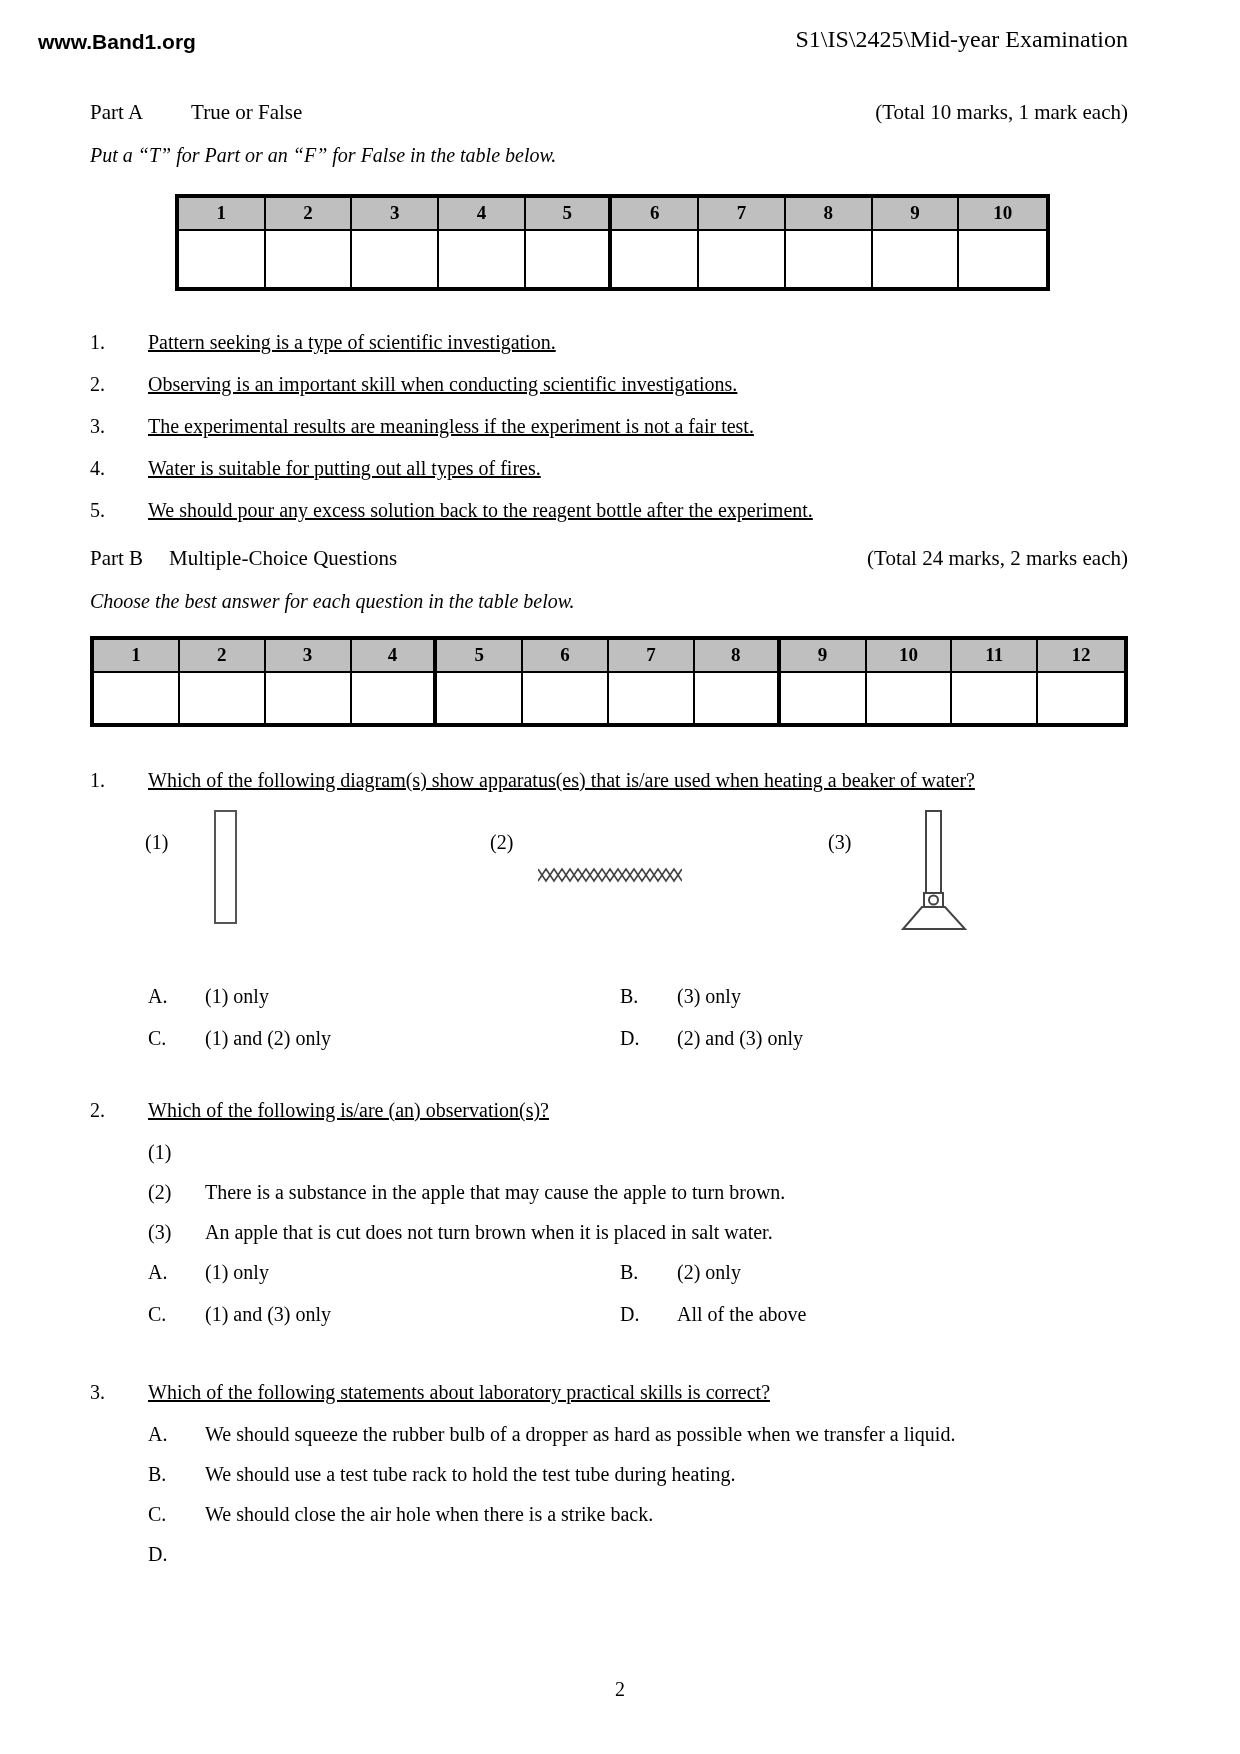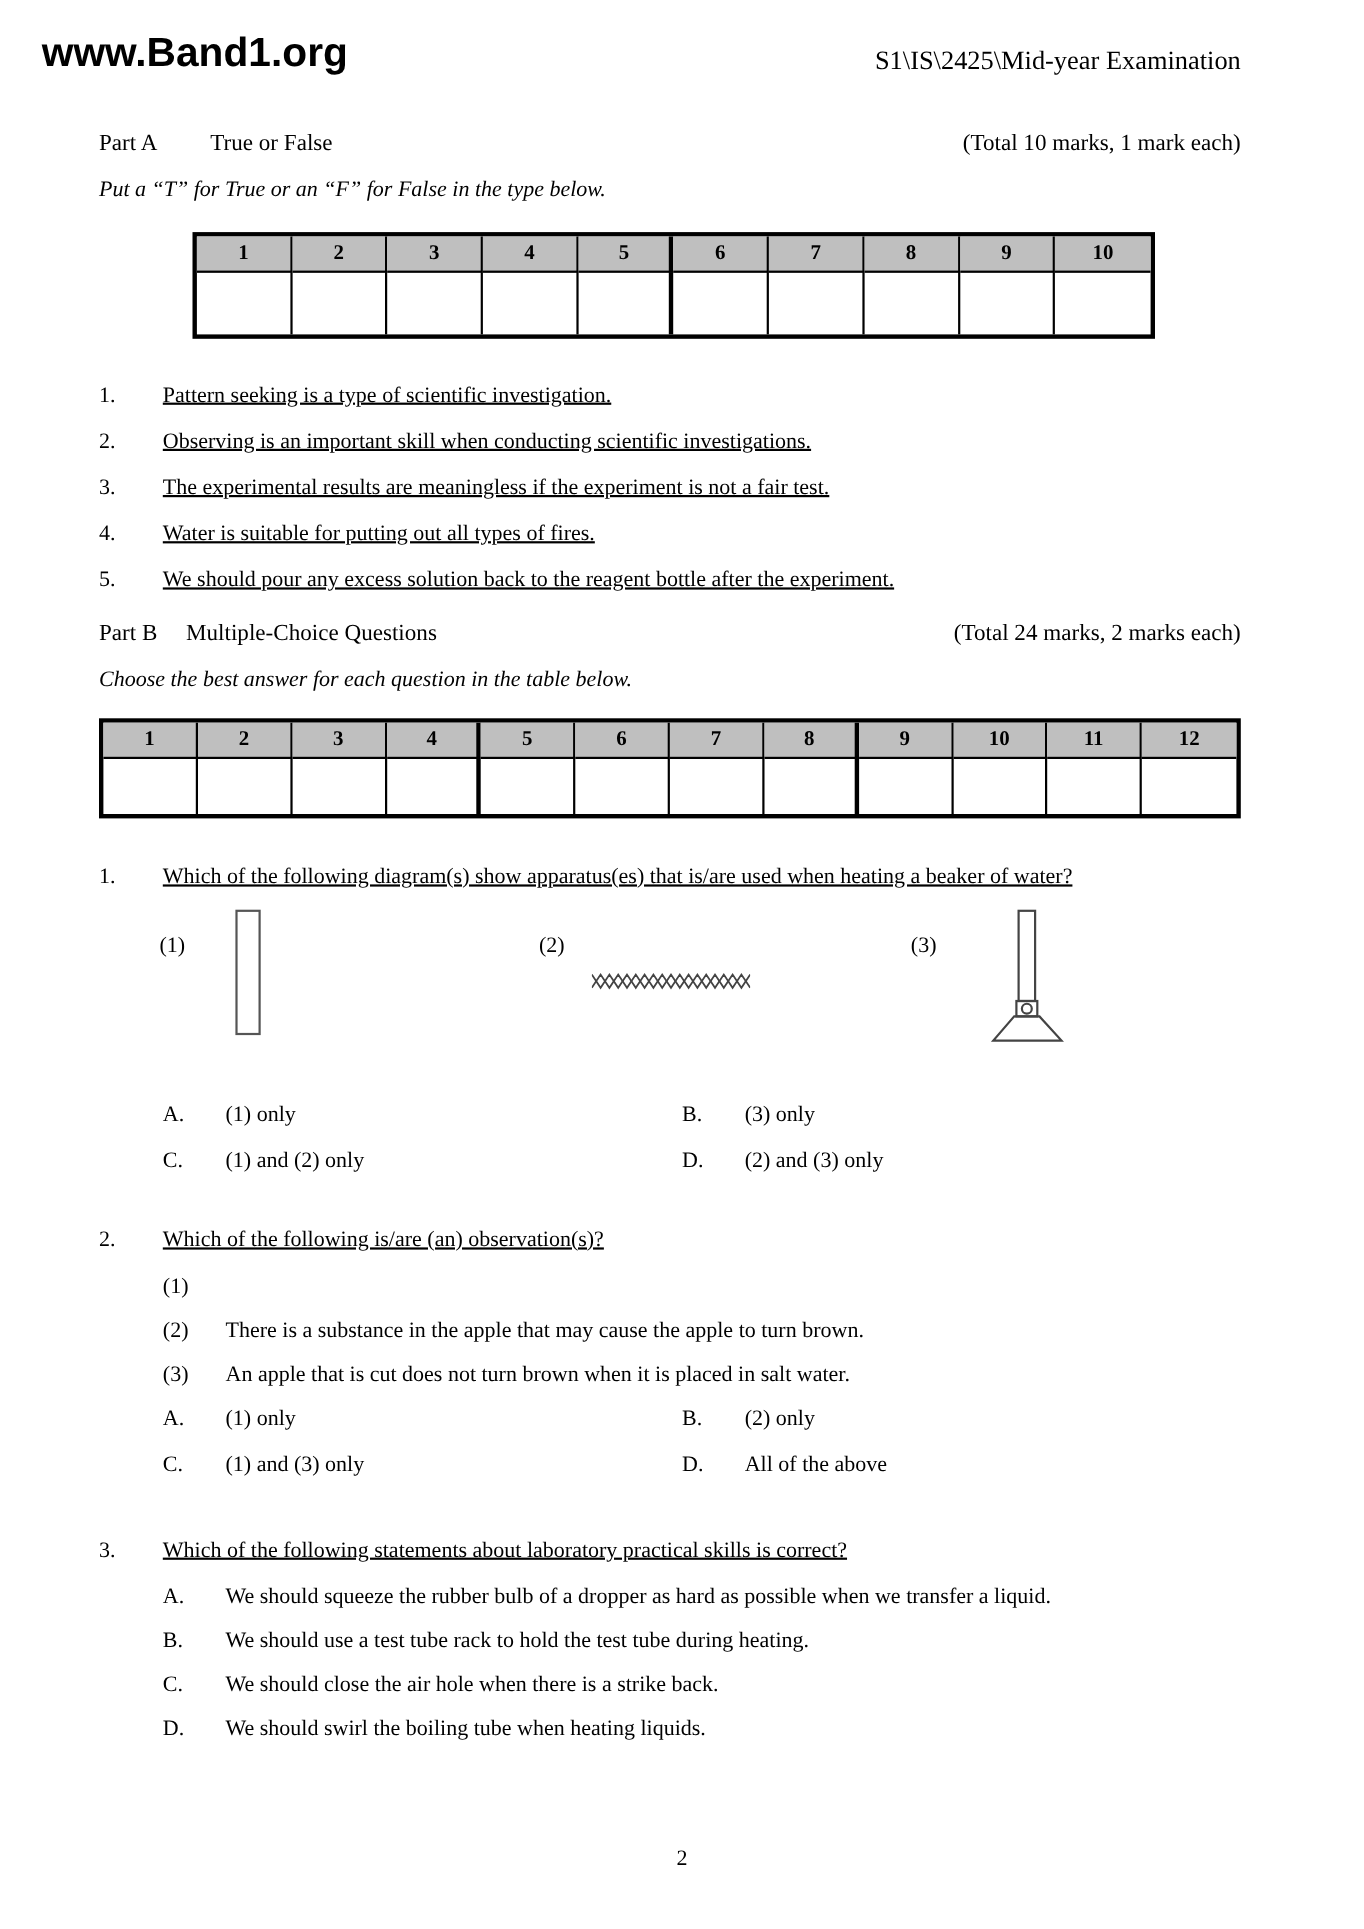--- a/index.html
+++ b/index.html
@@ -3,21 +3,21 @@
 <meta charset="utf-8">
 <style>
   * { box-sizing: border-box; margin: 0; padding: 0; }
   html, body { background: #ffffff; }
   .page {
     width: 1240px; height: 1754px; background: #ffffff; color: #000;
     font-family: "Liberation Serif", serif; font-size: 20px; line-height: 1.3;
     position: relative; overflow: hidden; margin: 0 auto;
   }
   .header { display: flex; justify-content: space-between; align-items: flex-end; padding: 24px 112px 0 38px; }
-  .site-name { font-family: "Liberation Sans", sans-serif; font-weight: bold; font-size: 37px; }
+  .site-name { font-family: "Liberation Sans", sans-serif; font-weight: bold; font-size: 21px; }
   .exam-code { font-size: 24px; }
   .content { padding: 0 112px 0 90px; }
   .section-heading { display: flex; justify-content: space-between; font-weight: normal; font-size: 21px; margin-top: 44px; }
   .sh-label-a { margin-right: 48px; }
   .sh-label-b { margin-right: 26px; }
   .instruction { font-style: italic; font-size: 20px; margin-top: 16px; }
   .ans-table { display: grid; border: 4px solid #000; background: #fff; }
   .table-a { grid-template-columns: repeat(10, 1fr); width: 875px; margin: 26px 0 0 85px; }
   .table-b { grid-template-columns: repeat(12, 1fr); width: 100%; margin-top: 22px; }
   .ans-table .hc {
@@ -65,21 +65,21 @@
 
   <div class="content">
 
     <div class="section-heading">
       <div>
         <span class="sh-label-a">Part A</span><span>True or False</span>
       </div>
       <div>(Total 10 marks, 1 mark each)</div>
     </div>
 
-    <div class="instruction">Put a “T” for True or an “F” for False in the type below.</div>
+    <div class="instruction">Put a “T” for Part or an “F” for False in the table below.</div>
 
     <div class="ans-table table-a">
       <div class="hc">1</div>
       <div class="hc">2</div>
       <div class="hc">3</div>
       <div class="hc">4</div>
       <div class="hc thickR">5</div>
       <div class="hc">6</div>
       <div class="hc">7</div>
       <div class="hc">8</div>
@@ -249,21 +249,20 @@
         <div class="sub-row">
           <span class="sub-num">B.</span>
           <span>We should use a test tube rack to hold the test tube during heating.</span>
         </div>
         <div class="sub-row">
           <span class="sub-num">C.</span>
           <span>We should close the air hole when there is a strike back.</span>
         </div>
         <div class="sub-row">
           <span class="sub-num">D.</span>
-          <span>We should swirl the boiling tube when heating liquids.</span>
         </div>
       </div>
     </div>
 
   </div>
 
   <div class="footer">2</div>
 </div>
 
 </body></html>

